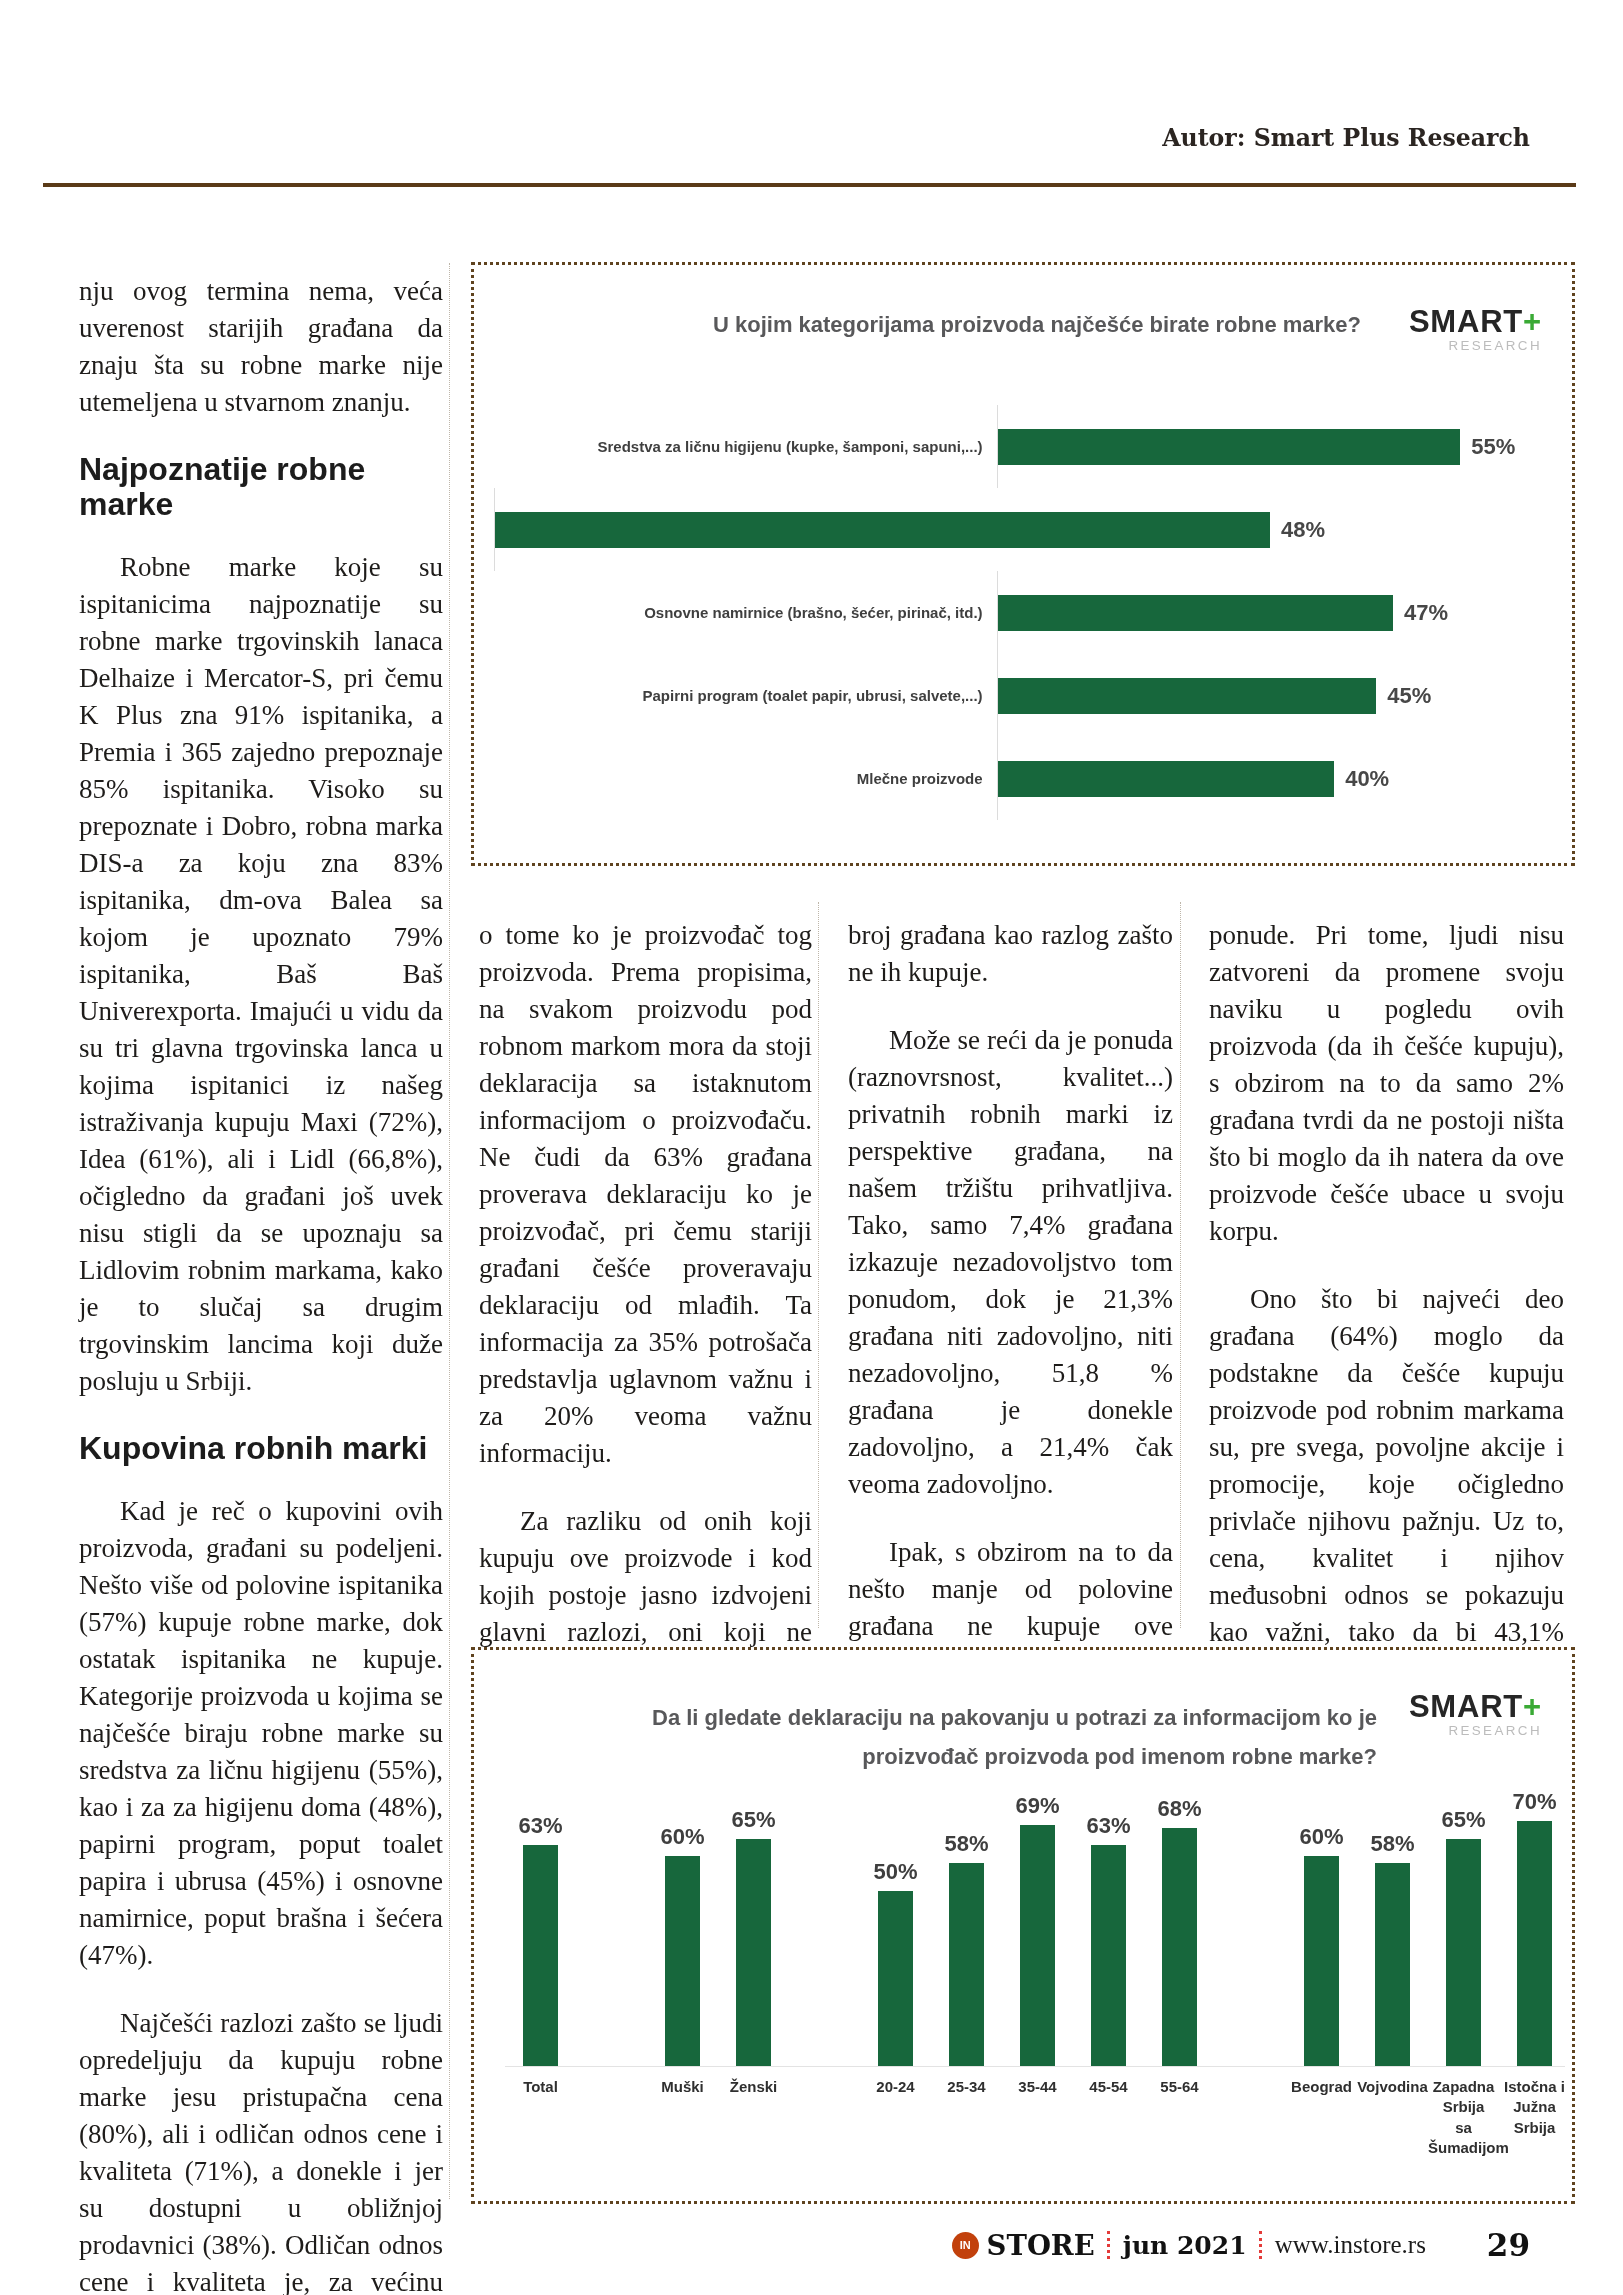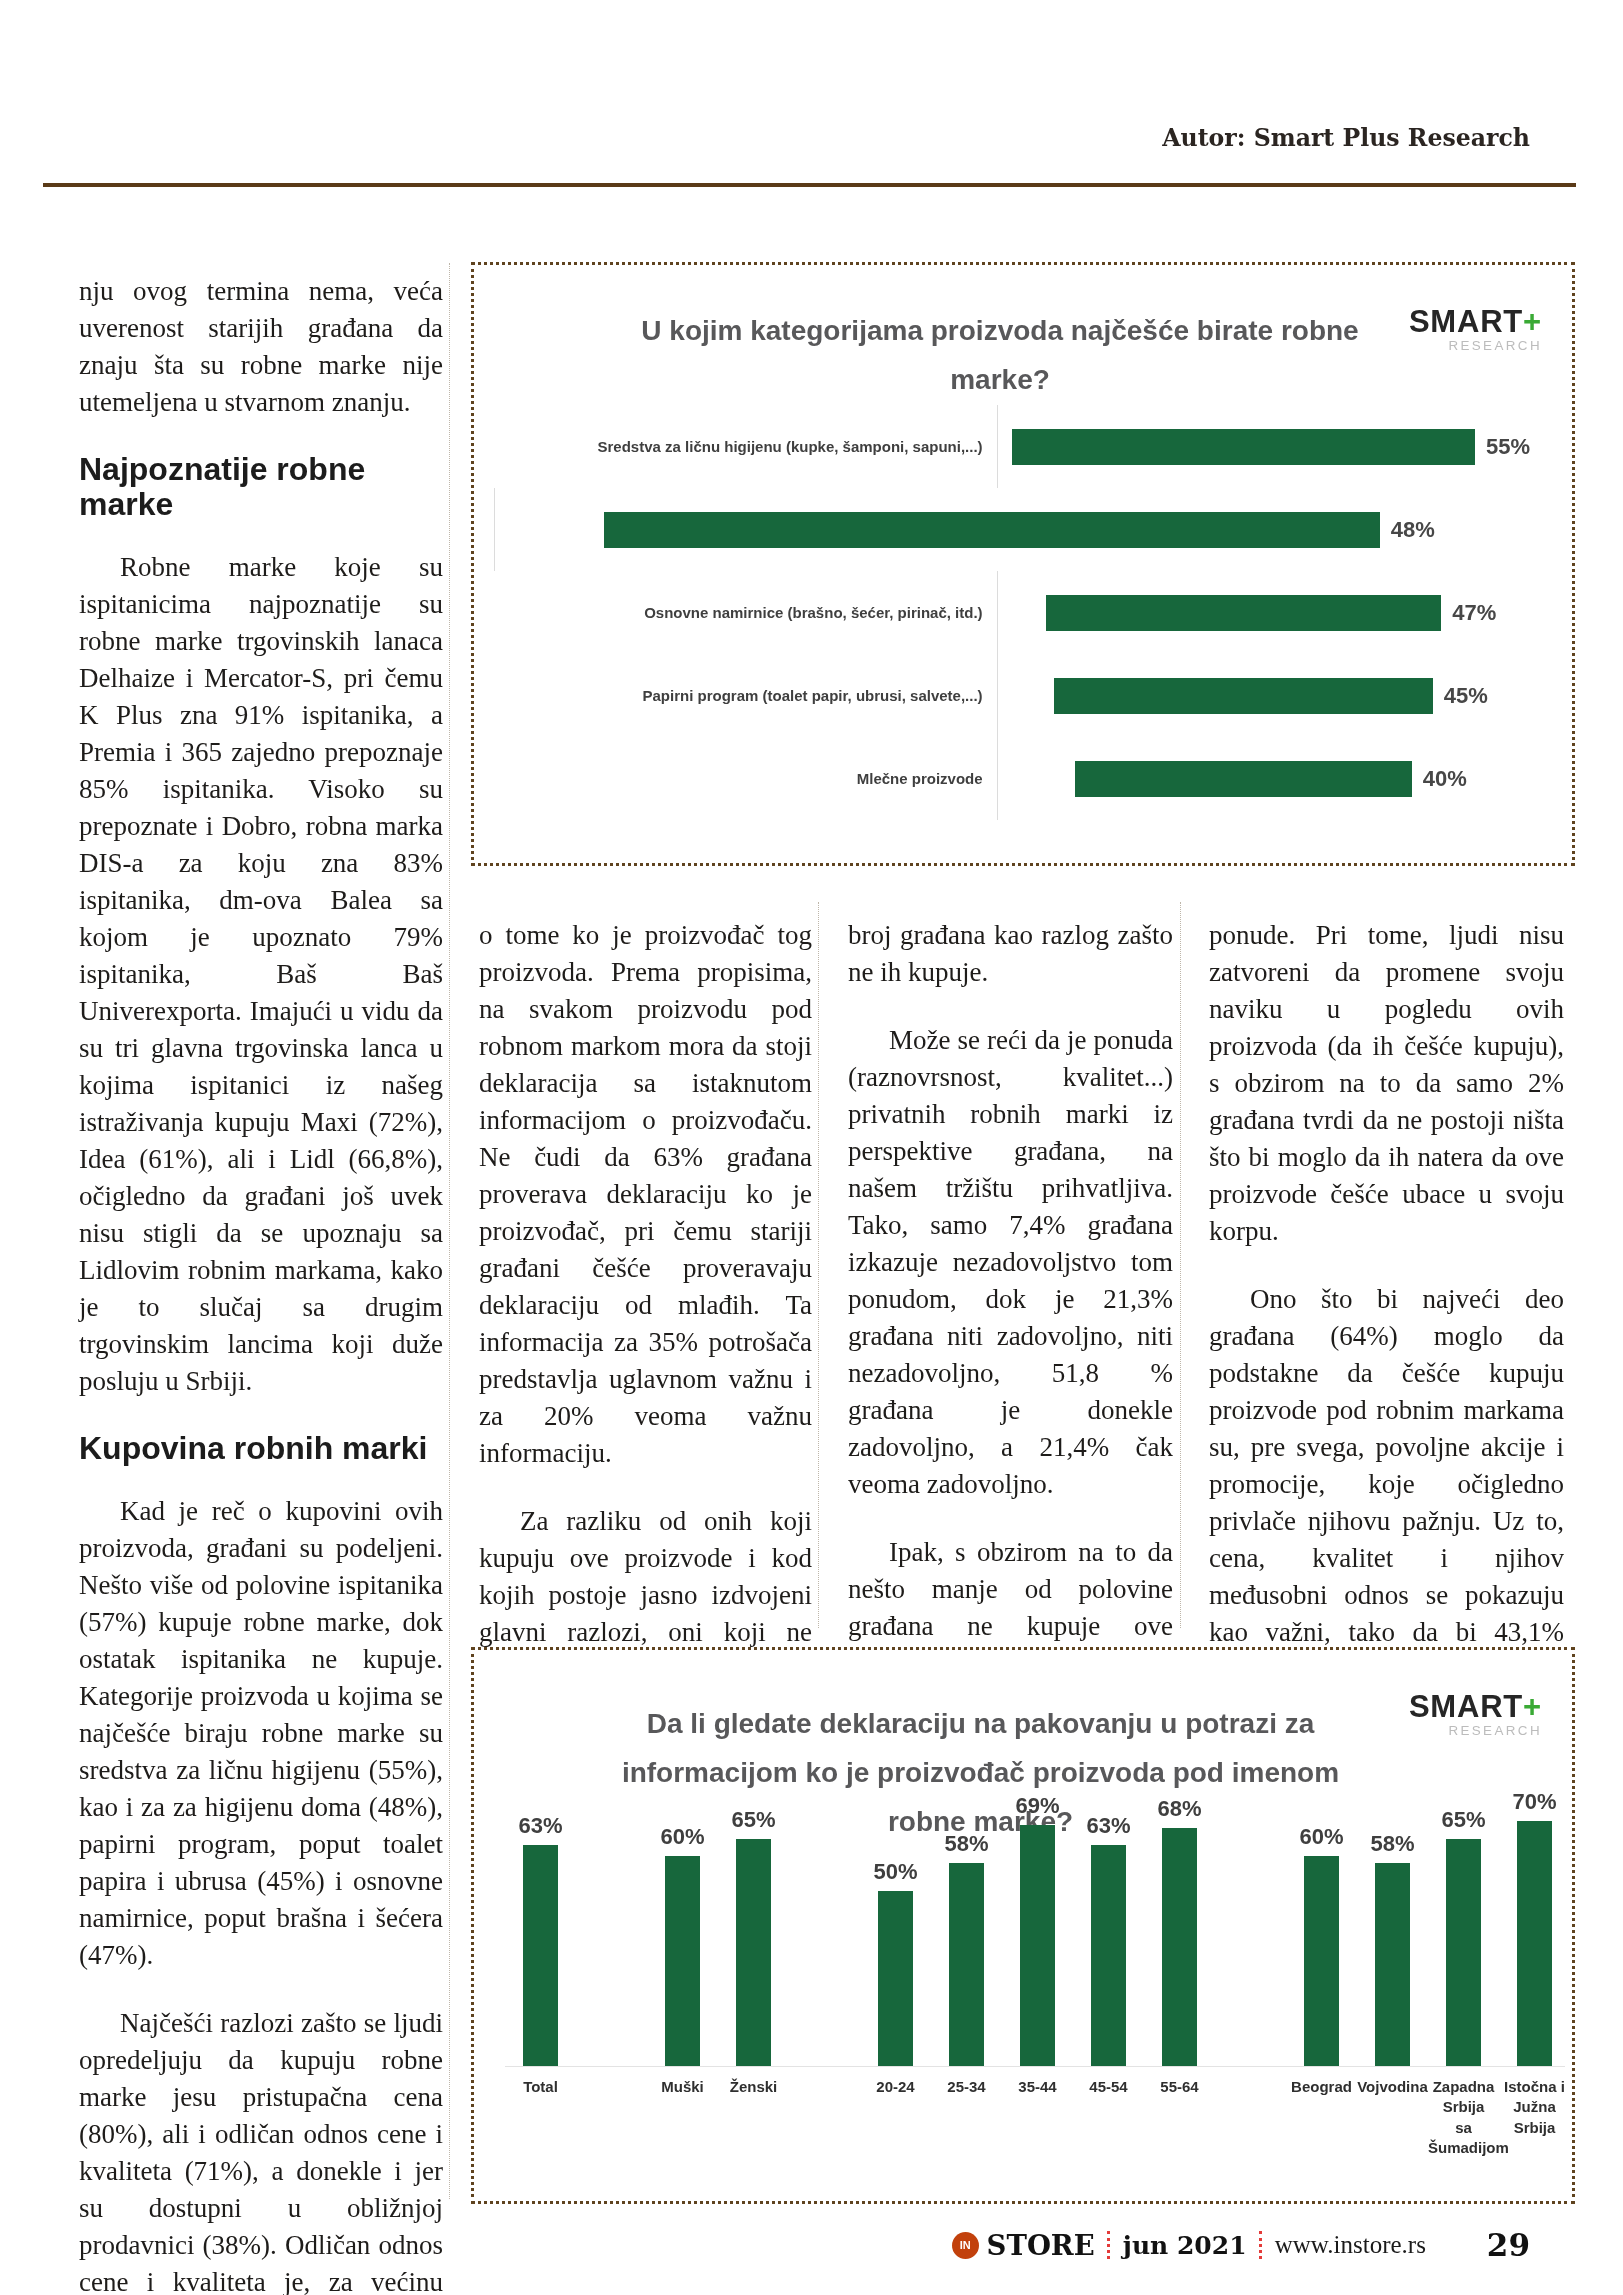--- a/index.html
+++ b/index.html
@@ -19,36 +19,36 @@
   .col1{left:79px;top:273px;width:364px;}
   .col2{left:479px;top:917px;width:333px;}
   .col3{left:848px;top:917px;width:325px;}
   .col4{left:1209px;top:917px;width:355px;}
   .subhead{font-family:"Liberation Sans",sans-serif;font-weight:bold;font-size:32px;
            line-height:35px;color:#1c1c1c;margin:11px 0 27px 0;text-align:left;}
   
   .chart-box{position:absolute;background:#ffffff;border:3.9px dotted #5f431f;}
   .chart1{left:471px;top:262px;width:1098px;height:598px;}
   .chart2{left:471px;top:1647px;width:1098px;height:551px;}
-  .chart-title{font-family:"Liberation Sans",sans-serif;font-weight:bold;font-size:28px;
-               color:#58585a;text-align:center;line-height:1.75;}
+  .chart-title{font-family:"Liberation Sans",sans-serif;font-weight:bold;font-size:22px;
+               color:#58585a;text-align:right;line-height:1.75;}
   .c1-title{margin:41px 0 0 165px;width:722px;}
   .c2-title{margin:49px 0 0 110px;width:793px;}
   .smart-logo{position:absolute;top:41px;right:30px;text-align:right;
               font-family:"Liberation Sans",sans-serif;line-height:1;margin-left:44px;}
   .smart-line{font-size:31px;font-weight:900;color:#262626;letter-spacing:0.8px;}
   .smart-plus{color:#3aaa35;}
   .smart-sub{font-size:13.4px;color:#bcbcbc;letter-spacing:2.4px;margin-top:1.6px;}
   
   .c1-rows{position:absolute;left:19.6px;right:27.5px;top:140px;}
   .c1-row{display:flex;align-items:center;height:83px;}
   .c1-label{width:503px;padding-right:14px;box-sizing:border-box;text-align:right;
             font-family:"Liberation Sans",sans-serif;font-weight:bold;font-size:15px;
             line-height:1.4;color:#3f3f3f;}
-  .c1-zone{flex:1;display:flex;align-items:center;border-left:1.6px solid #dcdcdc;height:100%;justify-content:center;}
+  .c1-zone{flex:1;display:flex;align-items:center;border-left:1.6px solid #dcdcdc;height:100%;}
   .c1-bar{height:36px;}
   .c1-val{font-family:"Liberation Sans",sans-serif;font-weight:bold;font-size:22px;
           color:#474747;margin-left:11px;}
   
   .c2-plot{position:absolute;left:31px;top:154px;width:1060px;height:262px;
            display:flex;align-items:flex-end;border-bottom:1.6px solid #e3e3e3;}
   .c2-slot{width:71px;flex:0 0 71px;display:flex;flex-direction:column;align-items:center;
            justify-content:flex-end;}
   .c2-gap{margin-left:71px;}
   .c2-val{font-family:"Liberation Sans",sans-serif;font-weight:bold;font-size:22px;

